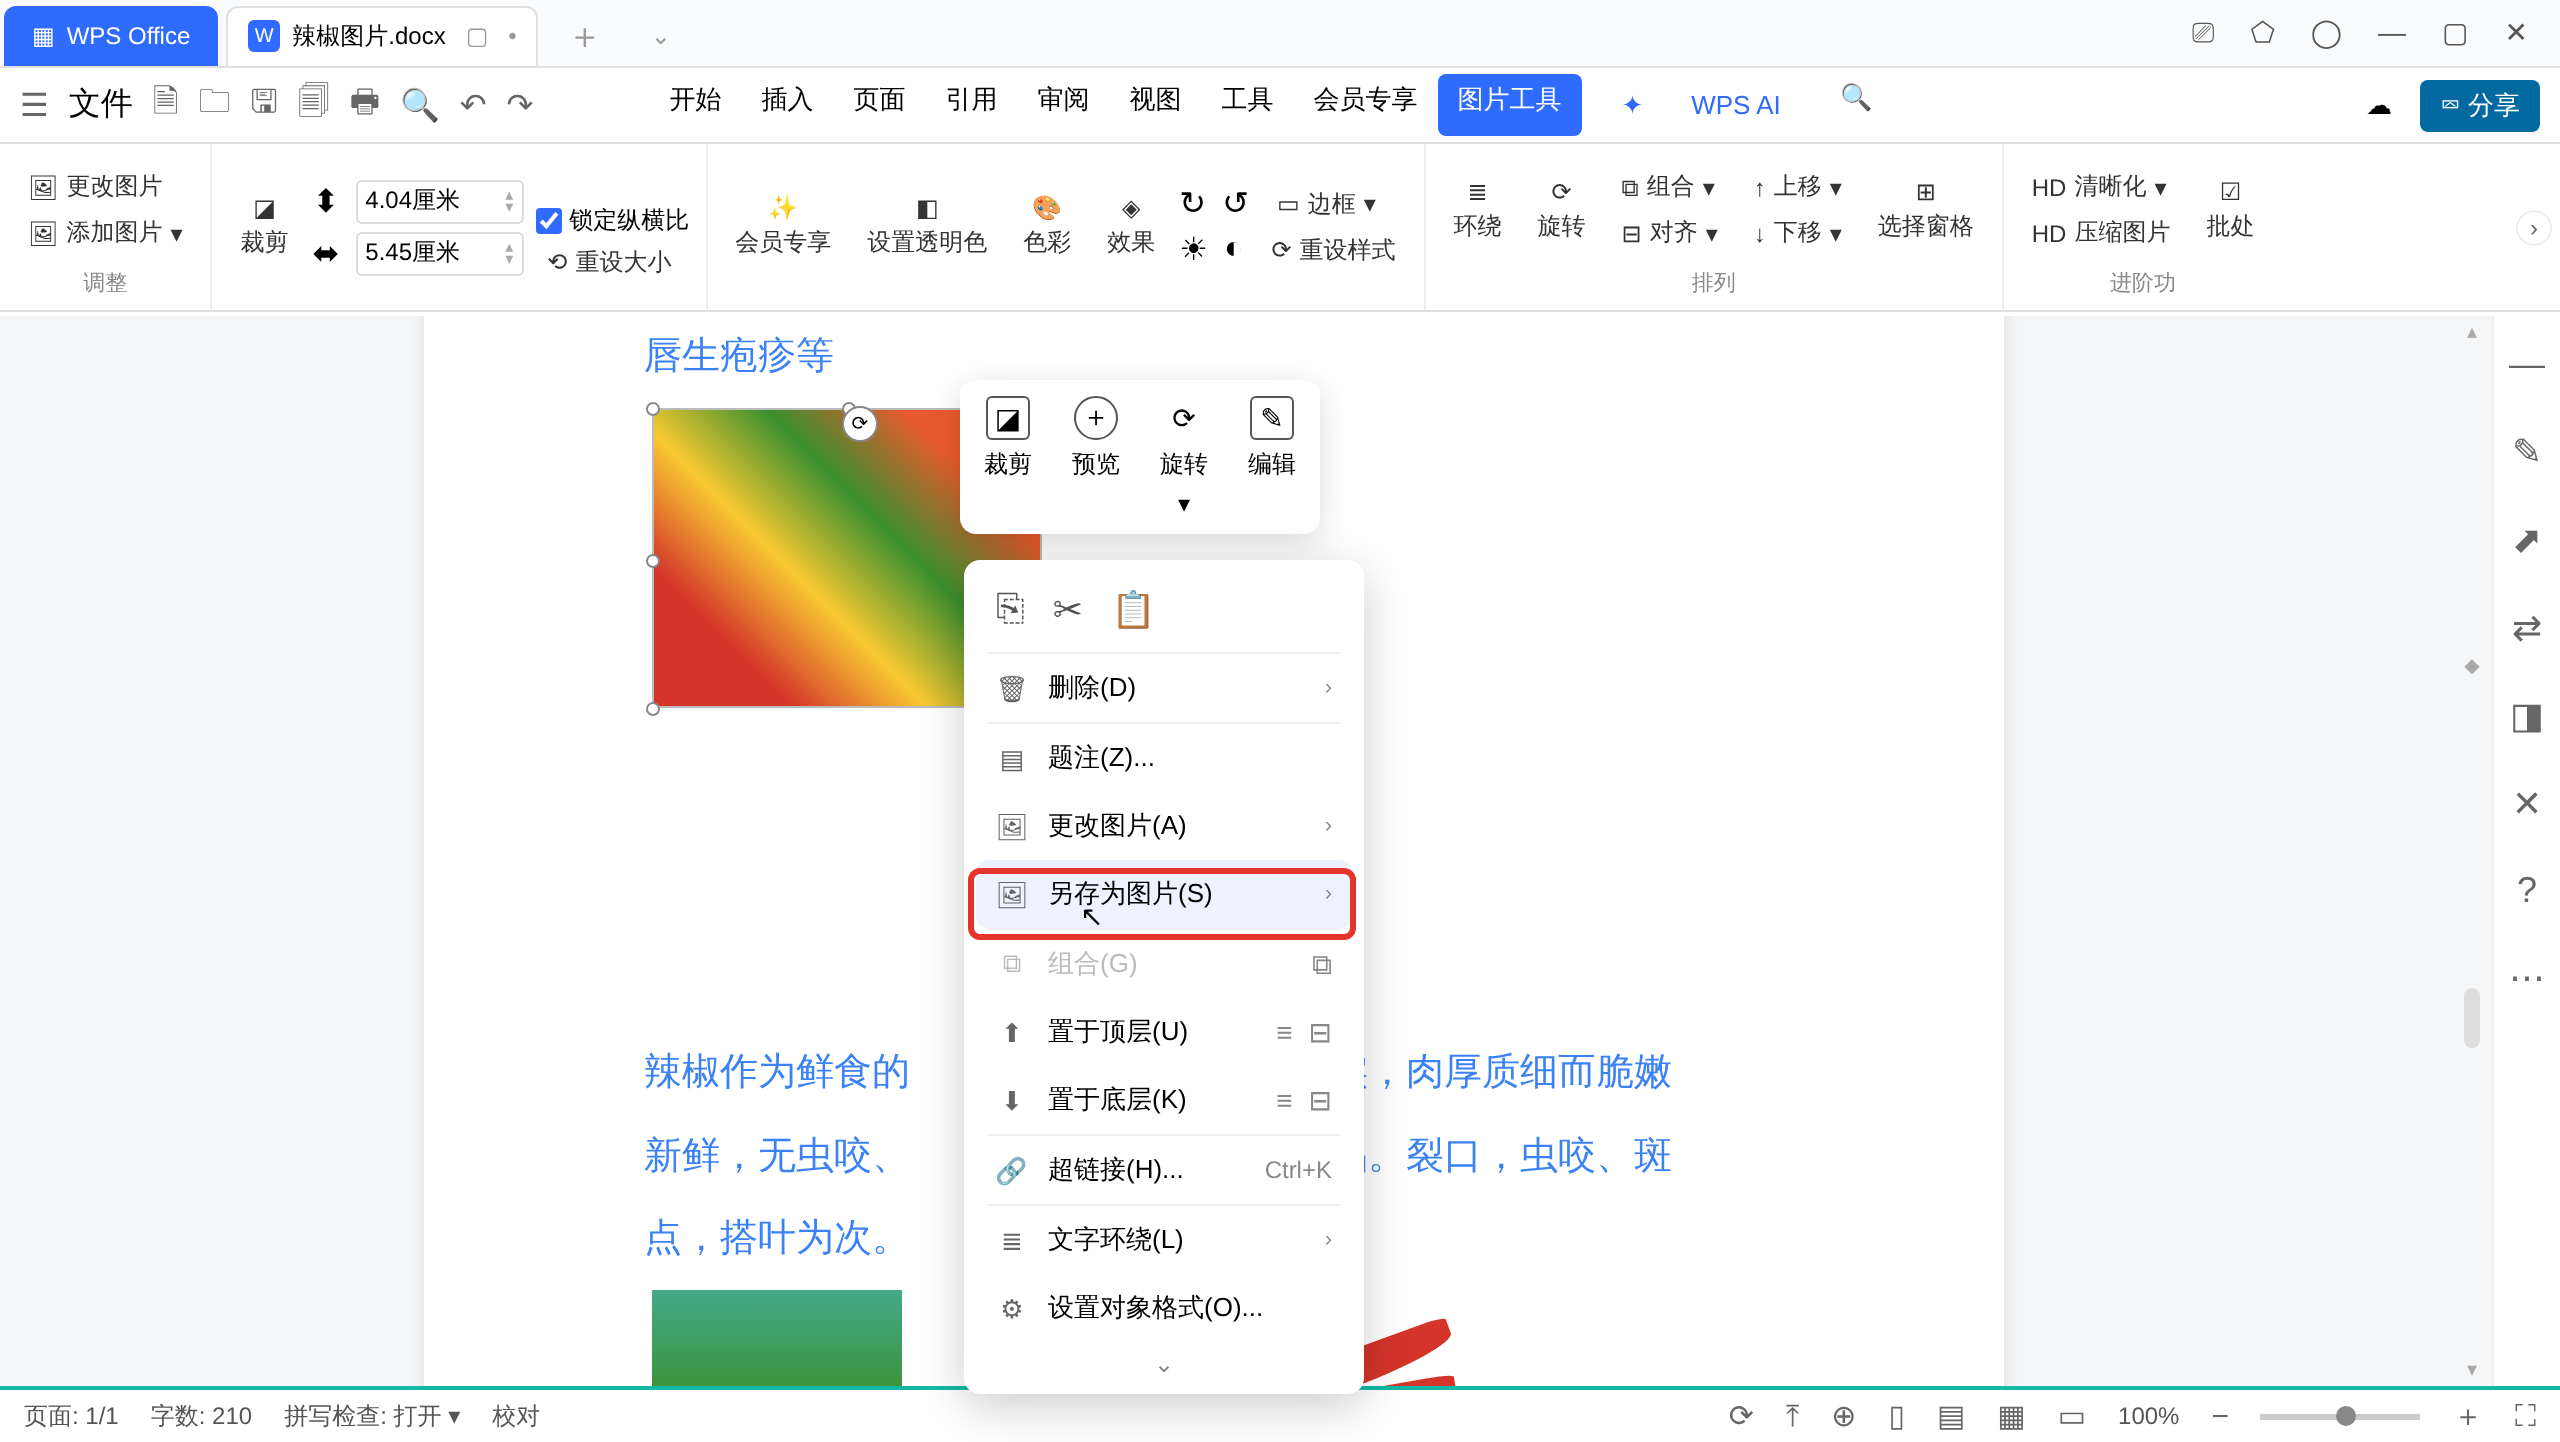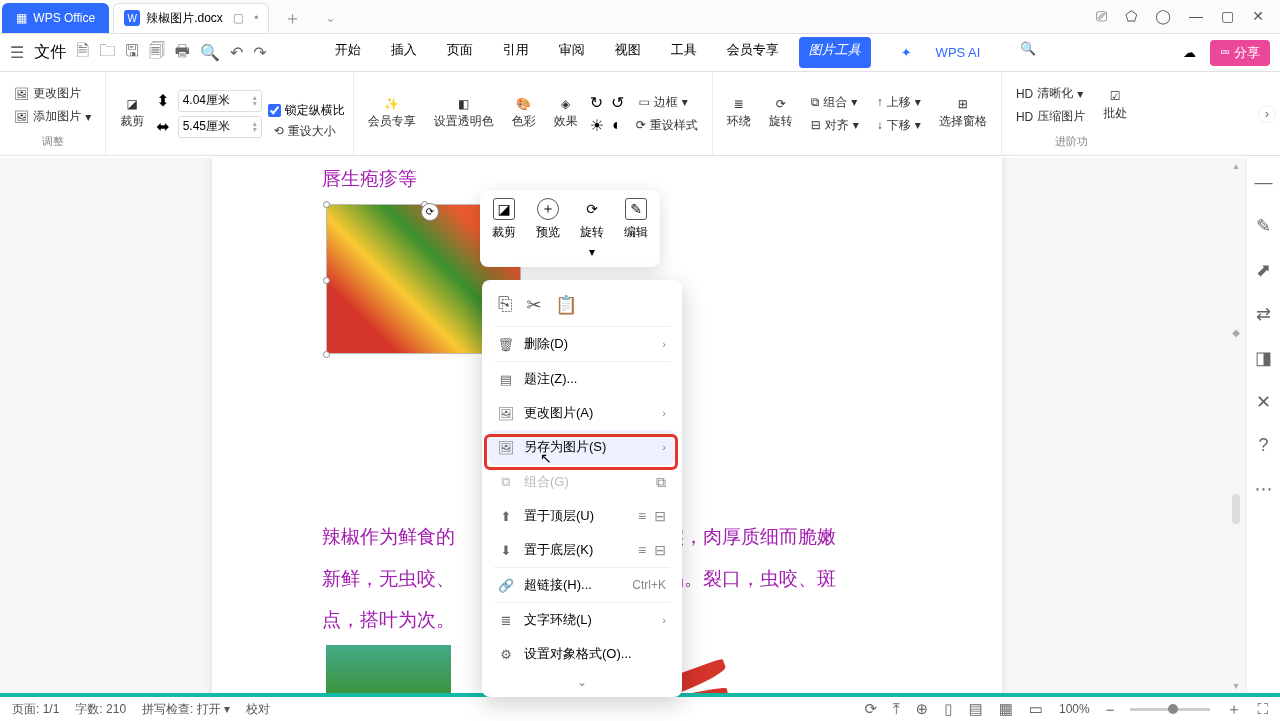--- a/index.html
+++ b/index.html
@@ -13,47 +13,47 @@
 .tab.doc .docicon { width: 16px; height: 16px; background: #2f6bff; border-radius: 3px; color: #fff; font-size: 10px; display: flex; align-items: center; justify-content: center; margin-right: 6px; }
 .tab.doc .pin { margin-left: 10px; color: #999; }
 .tab.new { color: #999; font-size: 18px; }
 .titlebar .spacer { flex: 1; }
 .winctrl { display: flex; gap: 18px; padding: 0 16px; color: #555; font-size: 14px; }
 .winctrl span { cursor: default; }
 
 
 .menubar { display: flex; align-items: center; height: 38px; background: #fff; border-bottom: 1px solid #e0e0e0; padding: 0 10px; gap: 8px; }
 .menubar .left { display: flex; align-items: center; gap: 10px; }
-.menubar .hmenu { display: flex; gap: 10px; margin-left: 50px; }
+.menubar .hmenu { display: flex; gap: 0; margin-left: 50px; }
 .menubar .hmenu span { padding: 4px 10px; font-size: 13px; border-radius: 4px; }
-.menubar .hmenu span.active { background: #2f6bff; color: #fff; font-style: italic; }
+.menubar .hmenu span.active { background: #2f6bff; color: #fff; }
 .menubar .hmenu span.ai { color: #2f6bff; font-weight: 500; display: flex; align-items: center; gap: 4px; }
 .menubar .right { margin-left: auto; display: flex; align-items: center; gap: 14px; font-size: 13px; }
-.menubar .share { background: #ec4899; color: #fff; padding: 4px 10px; border-radius: 4px; }
+.menubar .share { background: #0369a1; color: #fff; padding: 4px 10px; border-radius: 4px; }
 .icon-sm { color: #666; }
 
 
 .ribbon { display: flex; height: 84px; background: #fff; border-bottom: 1px solid #e0e0e0; position: relative; }
 .rgroup { display: flex; flex-direction: column; padding: 4px 8px; border-right: 1px solid #eee; }
 .rgroup .body { flex: 1; display: flex; align-items: center; gap: 6px; }
 .rgroup .label { text-align: center; font-size: 11px; color: #888; padding-bottom: 2px; }
 .rbtn { display: flex; flex-direction: column; align-items: center; font-size: 12px; padding: 2px 6px; gap: 2px; color: #333; }
 .rbtn.row { flex-direction: row; gap: 4px; }
 .sizebox { display: flex; align-items: center; border: 1px solid #ddd; border-radius: 3px; height: 22px; width: 84px; font-size: 12px; padding: 0 4px; margin: 1px 0; }
 .sizebox .spin { margin-left: auto; color: #aaa; font-size: 8px; display: flex; flex-direction: column; line-height: 6px; }
 .check { display: flex; align-items: center; gap: 4px; font-size: 12px; margin-top: 16px; }
 .check input { accent-color: #2f6bff; }
 .vstack { display: flex; flex-direction: column; gap: 2px; }
 .hstack { display: flex; gap: 8px; align-items: center; }
 .ribbon .more { position: absolute; right: 4px; top: 50%; transform: translateY(-50%); color: #666; background: #fff; border: 1px solid #eee; border-radius: 50%; width: 18px; height: 18px; display: flex; align-items: center; justify-content: center; font-size: 12px; }
 
 
 .docarea { position: absolute; top: 158px; left: 0; right: 34px; bottom: 28px; background: #f5f6f7; overflow: hidden; }
 .page { position: absolute; left: 212px; top: -10px; width: 790px; height: 720px; background: #fff; box-shadow: 0 2px 8px rgba(0,0,0,0.1); padding: 10px 110px; }
-.page .txt { font-size: 19px; color: #a21caf; line-height: 2.2; font-family: "SimSun", serif; }
+.page .txt { font-size: 19px; color: #3b82f6; line-height: 2.2; font-family: "SimSun", serif; }
 .imgbox { display: inline-block; width: 195px; height: 150px; margin: 4px; vertical-align: middle; }
 .pepper1 { background: linear-gradient(45deg,#d4342a 20%,#f9c932 40%,#3a8f2e 60%,#e85a2e 80%); position: relative; border: 1px solid #bbb; }
 .pepper2 { background: #fff; position: relative; }
 .pepper2::before { content: ""; position: absolute; left: 30px; top: 20px; width: 140px; height: 100px; background: radial-gradient(ellipse 70px 30px at 50% 50%, #d4342a 40%, transparent 42%), radial-gradient(ellipse 60px 20px at 40% 60%, #c22 40%, transparent 42%), radial-gradient(ellipse 65px 25px at 60% 40%, #e03 40%, transparent 42%); }
 .pepper3 { width: 125px; height: 145px; background: linear-gradient(#4a8, #3a8f2e 40%, #d4342a 60%, #b22); }
 .pepper4 { width: 200px; height: 140px; background: #fff; }
 .pepper4 .p { position: absolute; background: #d4342a; border-radius: 50% 10% 50% 10%; transform: rotate(-20deg); }
 .handle { position: absolute; width: 7px; height: 7px; border: 1px solid #888; background: #fff; border-radius: 50%; }
 .rothandle { position: absolute; top: -2px; left: 94px; width: 18px; height: 18px; border: 1px solid #888; border-radius: 50%; background: #fff; display: flex; align-items: center; justify-content: center; font-size: 10px; }
 
@@ -78,21 +78,21 @@
 .expand { text-align: center; padding: 4px 0 0; color: #888; font-size: 12px; }
 
 
 .rsidebar { position: absolute; right: 0; top: 158px; width: 34px; bottom: 28px; background: #fff; border-left: 1px solid #eee; display: flex; flex-direction: column; align-items: center; gap: 22px; padding-top: 14px; color: #666; }
 .rsidebar span { font-size: 18px; }
 
 
 .vscroll { position: absolute; right: 36px; top: 160px; width: 16px; bottom: 30px; display: flex; flex-direction: column; align-items: center; justify-content: space-between; color: #aaa; font-size: 10px; }
 
 
-.statusbar { position: absolute; bottom: 0; left: 0; right: 0; height: 28px; background: #fff; border-top: 4px solid #14b8a6; display: flex; align-items: center; font-size: 12px; color: #555; padding: 0 12px; gap: 16px; }
+.statusbar { position: absolute; bottom: 0; left: 0; right: 0; height: 28px; background: #fff; border-top: 2px solid #14b8a6; display: flex; align-items: center; font-size: 12px; color: #555; padding: 0 12px; gap: 16px; }
 .statusbar .spacer { flex: 1; }
 .statusbar .sicon { font-size: 15px; color: #666; }
 .cursor { position: absolute; left: 540px; top: 450px; font-size: 14px; z-index: 30; pointer-events: none; }
 </style>
 </head>
 <body>
 
 <div class="titlebar">
   <div class="tab app">
     <span style="margin-right:6px">▦</span>
@@ -253,20 +253,21 @@
       </div>
       <div class="vstack">
         <div class="rbtn row"><span>↑</span><span>上移</span> ▾</div>
         <div class="rbtn row"><span>↓</span><span>下移</span> ▾</div>
       </div>
       <div class="rbtn">
           <span>⊞</span>
           <span>选择窗格</span>
         </div>
     </div>
+    <div class="label">排列</div>
   </div>
 
   <div class="rgroup" style="border-right:none">
     <div class="body hstack">
       <div class="vstack">
         <div class="rbtn row"><span>HD</span><span>清晰化</span> ▾</div>
         <div class="rbtn row">
             <span>HD</span>
             <span>压缩图片</span>
           </div>

